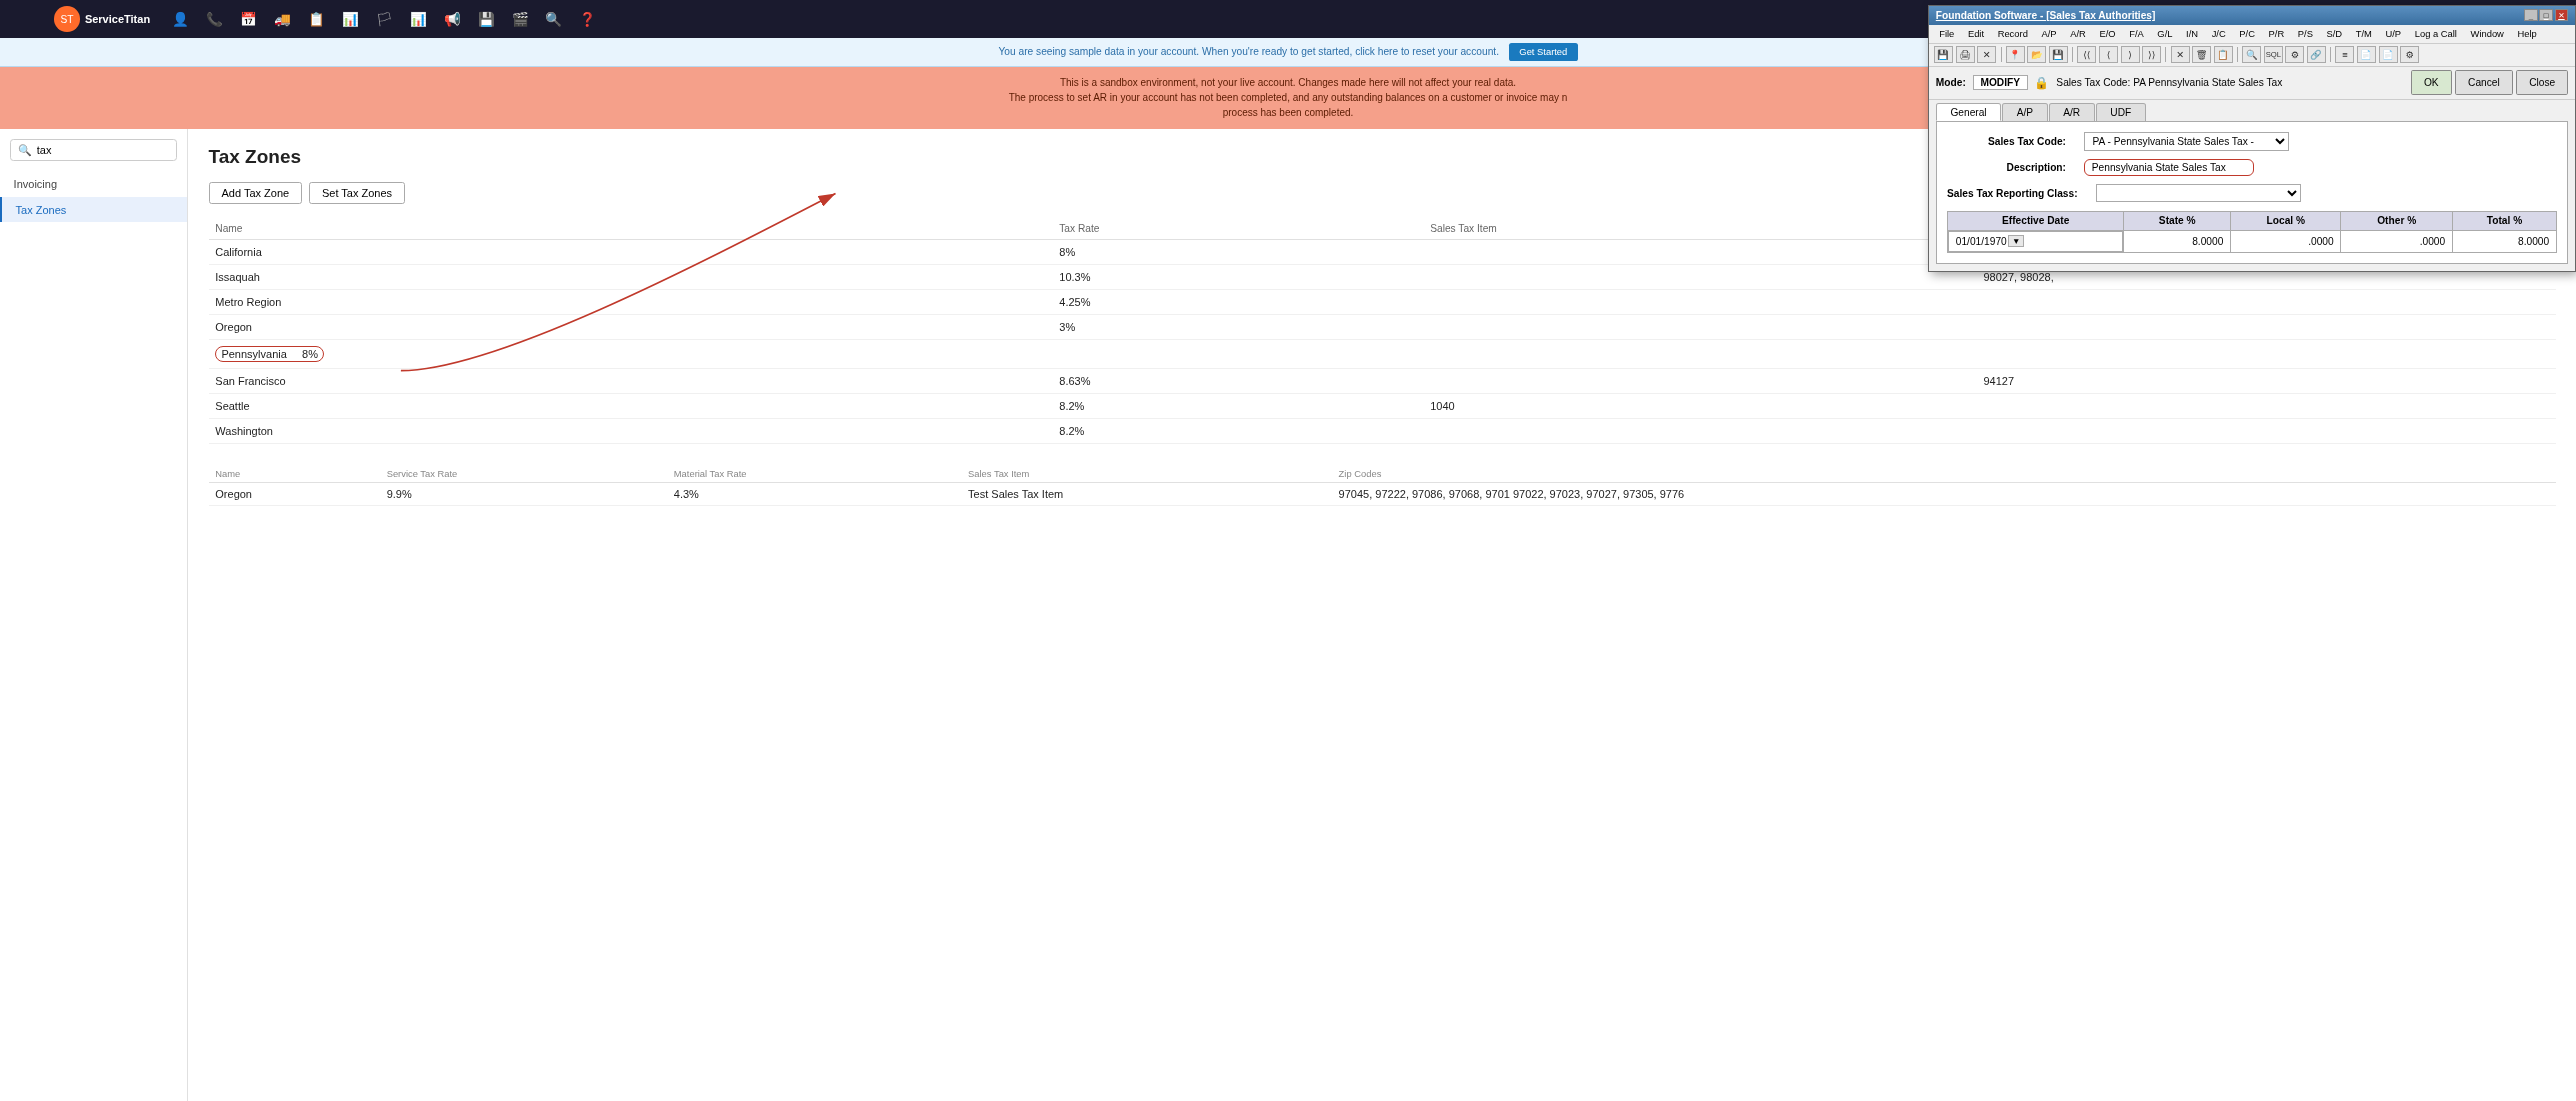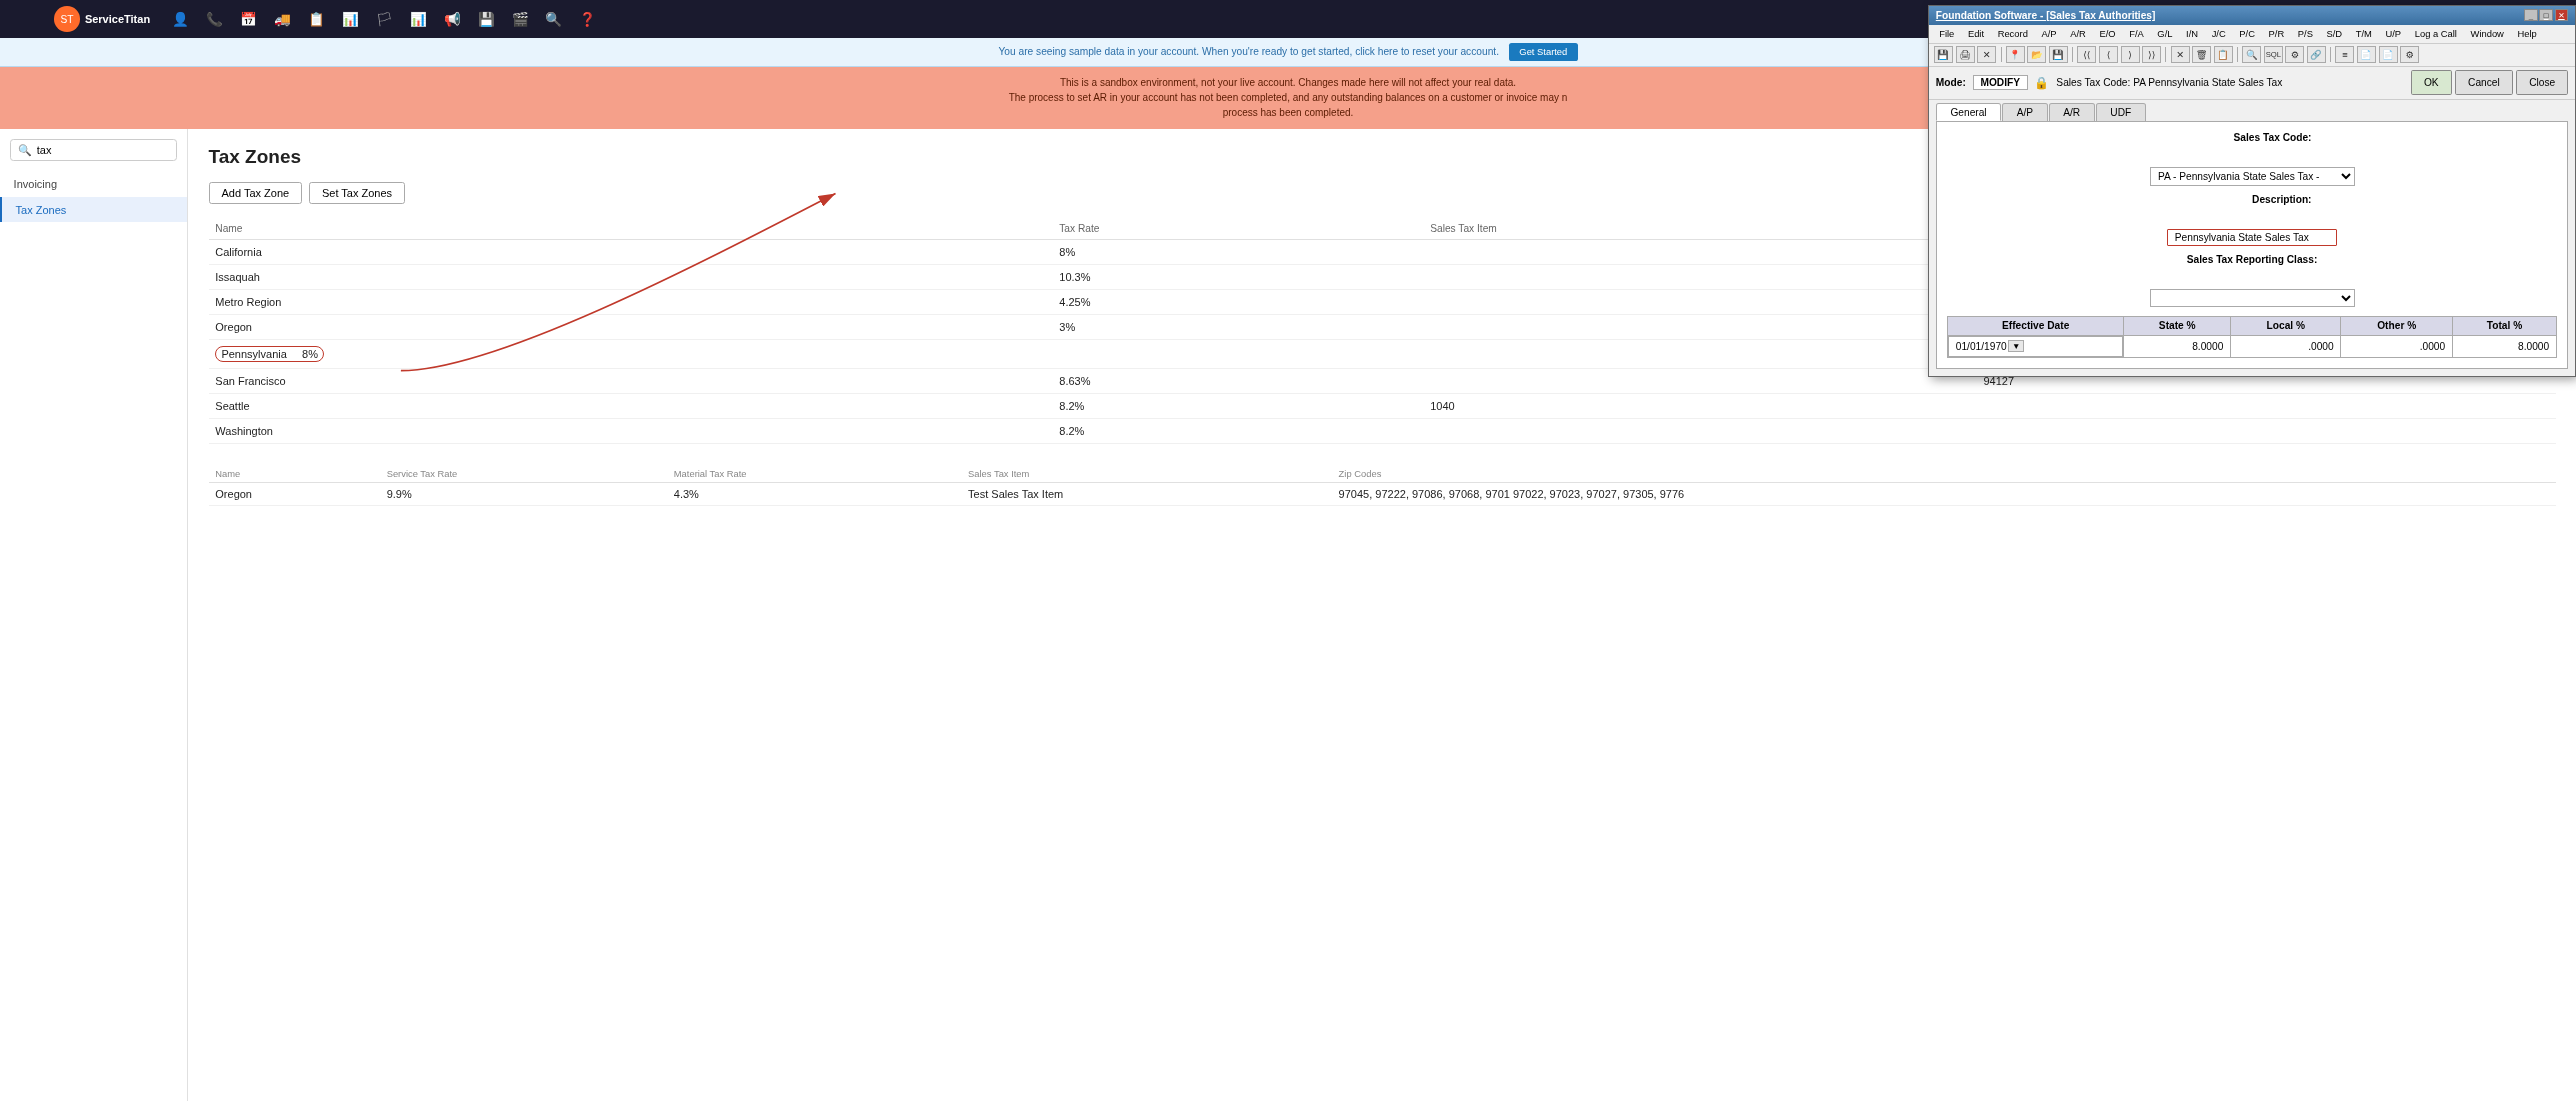--- a/index.html
+++ b/index.html
@@ -311,22 +311,21 @@
     .fw-body {
       background: white;
       border: 0.9px solid #aaa;
       margin: 0 6.8px 6.8px;
       padding: 10.2px;
     }
     .fw-field-row {
       display: flex;
       align-items: center;
       margin-bottom: 8.5px;
-      gap: 24px;
-      flex-direction: column;
+      gap: 18px;
     }
     .fw-field-label {
       font-size: 10.2px;
       font-weight: bold;
       text-align: right;
       min-width: 119px;
       color: #000;
     }
     .fw-select {
       border: 0.9px solid #aaa;
@@ -337,21 +336,21 @@
     }
     .fw-input {
       border: 0.9px solid #aaa;
       background: white;
       padding: 1.7px 3.4px;
       font-size: 10.2px;
       width: 170px;
     }
     .fw-input-highlighted {
       border: 1.7px solid #c0392b;
-      border-radius: 1px;
+      border-radius: 6px;
       padding: 1.7px 6.8px;
     }
 
     
     .fw-inner-table {
       width: 100%;
       border-collapse: collapse;
       margin-top: 3.4px;
       border: 0.9px solid #aaa;
     }

